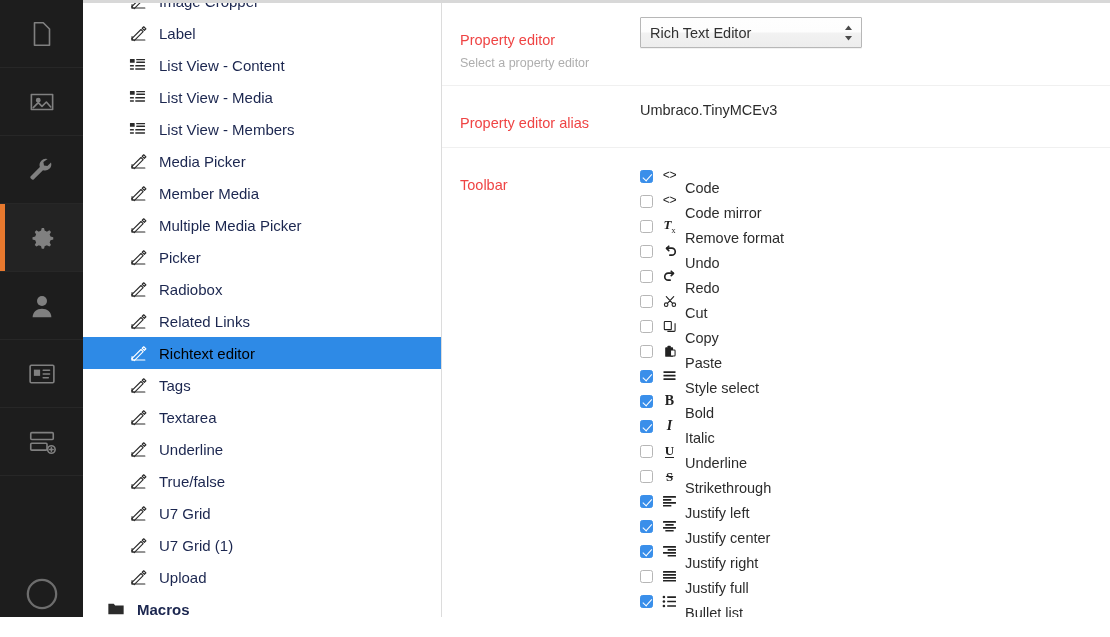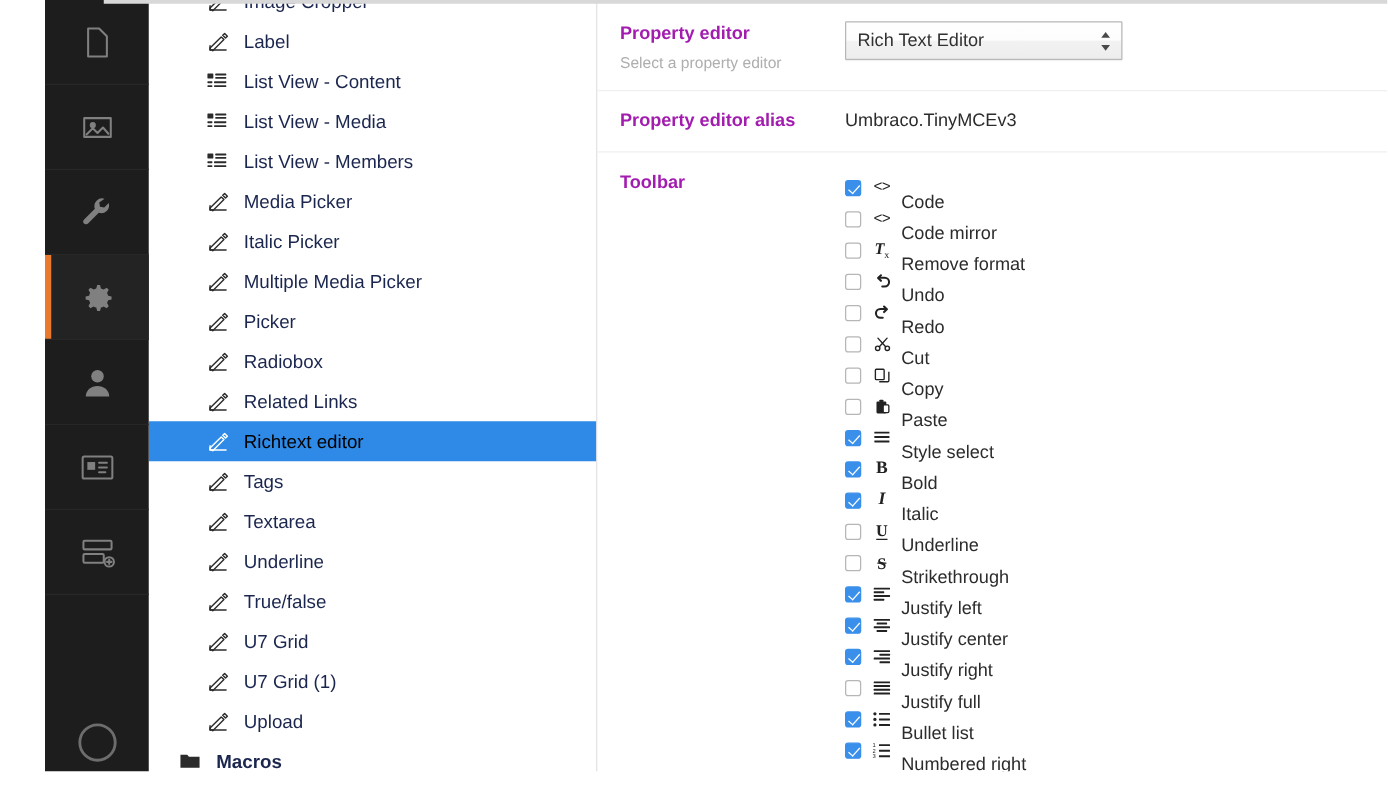--- a/index.html
+++ b/index.html
@@ -10,21 +10,20 @@
     overflow: hidden;
     background: #ffffff;
     font-family: "Liberation Sans", sans-serif;
     -webkit-font-smoothing: antialiased;
   }
   #app {
     position: relative;
     width: 1110px; height: 617px;
     display: flex;
     background: #fff;
-    padding-left: 36px;
   }
 
   
   .top-hairline {
     position: absolute;
     left: 83px; top: 0; right: 0;
     height: 3px;
     background: #d8d8d8;
     z-index: 30;
   }
@@ -128,23 +127,24 @@
     border-bottom: 1px solid #f0f0f0;
   }
   .prop-row.no-border { border-bottom: none; }
   .prop-left {
     width: 180px;
     min-width: 180px;
     padding-top: 1px;
   }
   .prop-title {
     font-size: 14.5px;
-    font-weight: bold;
-    color: #a21caf;
+    font-weight: normal;
+    color: #ef4444;
     line-height: 1.3;
+    margin-top: 13px;
   }
   .prop-desc {
     font-size: 12.5px;
     color: #aeaeae;
     margin-top: 5px;
     line-height: 1.3;
   }
   .prop-right {
     flex: 1 1 auto;
     padding-top: 0px;
@@ -397,21 +397,21 @@
         </div>
         <div class="tree-row">
           <span class="tree-ico">
             <svg width="19" height="19" viewBox="0 0 20 20" fill="none" stroke="currentColor" stroke-width="1.2" stroke-linecap="round" stroke-linejoin="round">
               <path d="M3.2 15.2v1.6h13.5"></path>
               <path d="M3.2 15.2l9.4-9.4 2.3 2.3-9.4 9.4"></path>
               <path d="M13.9 4.5l1.6-1.6 2.3 2.3-1.6 1.6z"></path>
               <path d="M3.2 13.2v3.6M5.2 16.8H3.2"></path>
             </svg>
           </span>
-          <span class="tree-label">Italic Picker</span>
+          <span class="tree-label">Member Media</span>
         </div>
         <div class="tree-row">
           <span class="tree-ico">
             <svg width="19" height="19" viewBox="0 0 20 20" fill="none" stroke="currentColor" stroke-width="1.2" stroke-linecap="round" stroke-linejoin="round">
               <path d="M3.2 15.2v1.6h13.5"></path>
               <path d="M3.2 15.2l9.4-9.4 2.3 2.3-9.4 9.4"></path>
               <path d="M13.9 4.5l1.6-1.6 2.3 2.3-1.6 1.6z"></path>
               <path d="M3.2 13.2v3.6M5.2 16.8H3.2"></path>
             </svg>
           </span>

